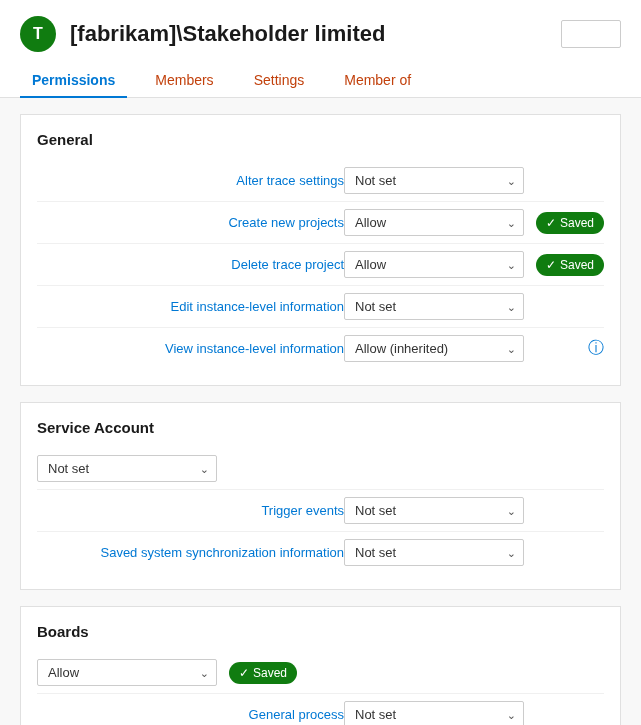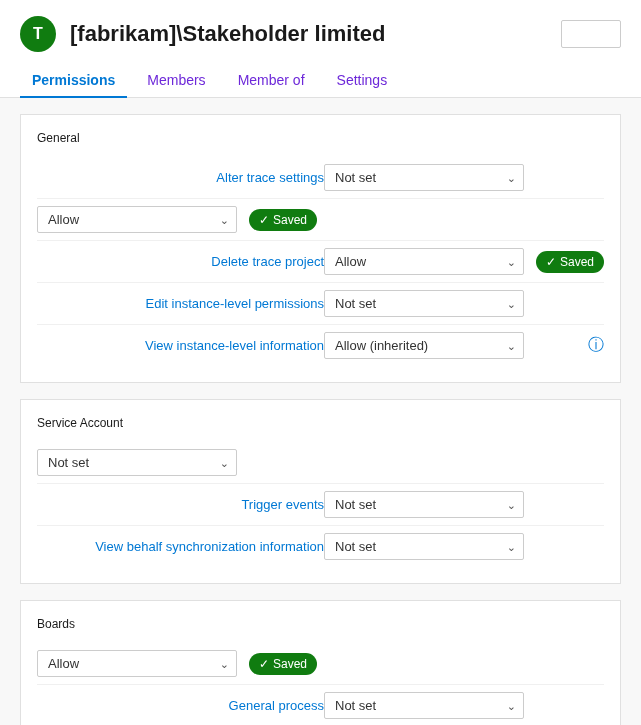--- a/index.html
+++ b/index.html
@@ -43,27 +43,27 @@
       height: 28px;
       border: 1px solid #ccc;
       border-radius: 2px;
     }
 
     
     .nav-tabs {
       display: flex;
       padding: 0 20px;
       border-bottom: 1px solid #e0e0e0;
-      gap: 8px;
+      gap: 16px;
     }
     .nav-tab {
       padding: 8px 12px;
       cursor: pointer;
       font-size: 14px;
-      color: #6d28d9;
+      color: #c2410c;
       border-bottom: 2px solid transparent;
       margin-bottom: -1px;
       text-decoration: none;
     }
     .nav-tab.active {
       color: #0078d4;
       border-bottom: 2px solid #0078d4;
       font-weight: 600;
     }
 
@@ -75,22 +75,22 @@
     }
 
     
     .section {
       background: #fff;
       border: 1px solid #e0e0e0;
       margin-bottom: 16px;
       padding: 16px;
     }
     .section-title {
-      font-size: 12px;
-      font-weight: 400;
+      font-size: 15px;
+      font-weight: 700;
       color: #1a1a1a;
       margin-bottom: 12px;
     }
 
     
     .perm-row {
       display: flex;
       align-items: center;
       padding: 7px 0;
       border-bottom: 1px solid #f0f0f0;
@@ -100,21 +100,21 @@
     }
     .perm-label {
       flex: 1;
       color: #0078d4;
       font-size: 13px;
       cursor: pointer;
       text-align: right;
     }
     .perm-select-wrap {
       position: relative;
-      width: 200px;
+      width: 180px;
       flex-shrink: 0;
     }
     .perm-select {
       width: 100%;
       appearance: none;
       -webkit-appearance: none;
       border: 1px solid #ccc;
       border-radius: 2px;
       padding: 5px 28px 5px 10px;
       font-size: 13px;
@@ -162,47 +162,48 @@
 
 <div class="header">
   <div class="avatar">T</div>
   <span class="header-title">[fabrikam]\Stakeholder limited</span>
   <div class="header-search"></div>
 </div>
 
 <nav class="nav-tabs">
 <a class="nav-tab active">Permissions</a>
     <a class="nav-tab">Members</a>
+    <a class="nav-tab">Settings</a>
     <a class="nav-tab">Member of</a>
-    <a class="nav-tab">Settings</a>
   </nav>
 
 <div class="content">
 <div class="section">
       <div class="section-title">General</div>
       <div class="perm-row">
         <span class="perm-label">Alter trace settings</span>
         <div class="perm-select-wrap"><select class="perm-select"><option value="Not set">Not set</option><option value="Allow">Allow</option><option value="Deny">Deny</option><option value="Allow (inherited)">Allow (inherited)</option><option value="Not allowed">Not allowed</option></select><span class="chevron-icon">⌄</span></div>
         <div class="perm-action"></div>
       </div>
       <div class="perm-row">
+        <span class="perm-label">Create new projects</span>
         <div class="perm-select-wrap"><select class="perm-select"><option value="Not set">Not set</option><option value="Allow" selected="">Allow</option><option value="Deny">Deny</option><option value="Allow (inherited)">Allow (inherited)</option><option value="Not allowed">Not allowed</option></select><span class="chevron-icon">⌄</span></div>
         <div class="perm-action">
           <span class="saved-badge"><span>✓</span> Saved</span>
         </div>
       </div>
       <div class="perm-row">
         <span class="perm-label">Delete trace project</span>
         <div class="perm-select-wrap"><select class="perm-select"><option value="Not set">Not set</option><option value="Allow" selected="">Allow</option><option value="Deny">Deny</option><option value="Allow (inherited)">Allow (inherited)</option><option value="Not allowed">Not allowed</option></select><span class="chevron-icon">⌄</span></div>
         <div class="perm-action">
           <span class="saved-badge"><span>✓</span> Saved</span>
         </div>
       </div>
       <div class="perm-row">
-        <span class="perm-label">Edit instance-level permissions</span>
+        <span class="perm-label">Edit instance-level information</span>
         <div class="perm-select-wrap"><select class="perm-select"><option value="Not set">Not set</option><option value="Allow">Allow</option><option value="Deny">Deny</option><option value="Allow (inherited)">Allow (inherited)</option><option value="Not allowed">Not allowed</option></select><span class="chevron-icon">⌄</span></div>
         <div class="perm-action"></div>
       </div>
       <div class="perm-row">
         <span class="perm-label">View instance-level information</span>
         <div class="perm-select-wrap"><select class="perm-select"><option value="Not set">Not set</option><option value="Allow">Allow</option><option value="Deny">Deny</option><option value="Allow (inherited)" selected="">Allow (inherited)</option><option value="Not allowed">Not allowed</option></select><span class="chevron-icon">⌄</span></div>
         <div class="perm-action">
           <span class="info-icon">ⓘ</span>
         </div>
       </div>
@@ -212,21 +213,21 @@
       <div class="perm-row">
         <div class="perm-select-wrap"><select class="perm-select"><option value="Not set">Not set</option><option value="Allow">Allow</option><option value="Deny">Deny</option><option value="Allow (inherited)">Allow (inherited)</option><option value="Not allowed">Not allowed</option></select><span class="chevron-icon">⌄</span></div>
         <div class="perm-action"></div>
       </div>
       <div class="perm-row">
         <span class="perm-label">Trigger events</span>
         <div class="perm-select-wrap"><select class="perm-select"><option value="Not set">Not set</option><option value="Allow">Allow</option><option value="Deny">Deny</option><option value="Allow (inherited)">Allow (inherited)</option><option value="Not allowed">Not allowed</option></select><span class="chevron-icon">⌄</span></div>
         <div class="perm-action"></div>
       </div>
       <div class="perm-row">
-        <span class="perm-label">View behalf synchronization information</span>
+        <span class="perm-label">Saved system synchronization information</span>
         <div class="perm-select-wrap"><select class="perm-select"><option value="Not set">Not set</option><option value="Allow">Allow</option><option value="Deny">Deny</option><option value="Allow (inherited)">Allow (inherited)</option><option value="Not allowed">Not allowed</option></select><span class="chevron-icon">⌄</span></div>
         <div class="perm-action"></div>
       </div>
     </div>
     <div class="section">
       <div class="section-title">Boards</div>
       <div class="perm-row">
         <div class="perm-select-wrap"><select class="perm-select"><option value="Not set">Not set</option><option value="Allow" selected="">Allow</option><option value="Deny">Deny</option><option value="Allow (inherited)">Allow (inherited)</option><option value="Not allowed">Not allowed</option></select><span class="chevron-icon">⌄</span></div>
         <div class="perm-action">
           <span class="saved-badge"><span>✓</span> Saved</span>

